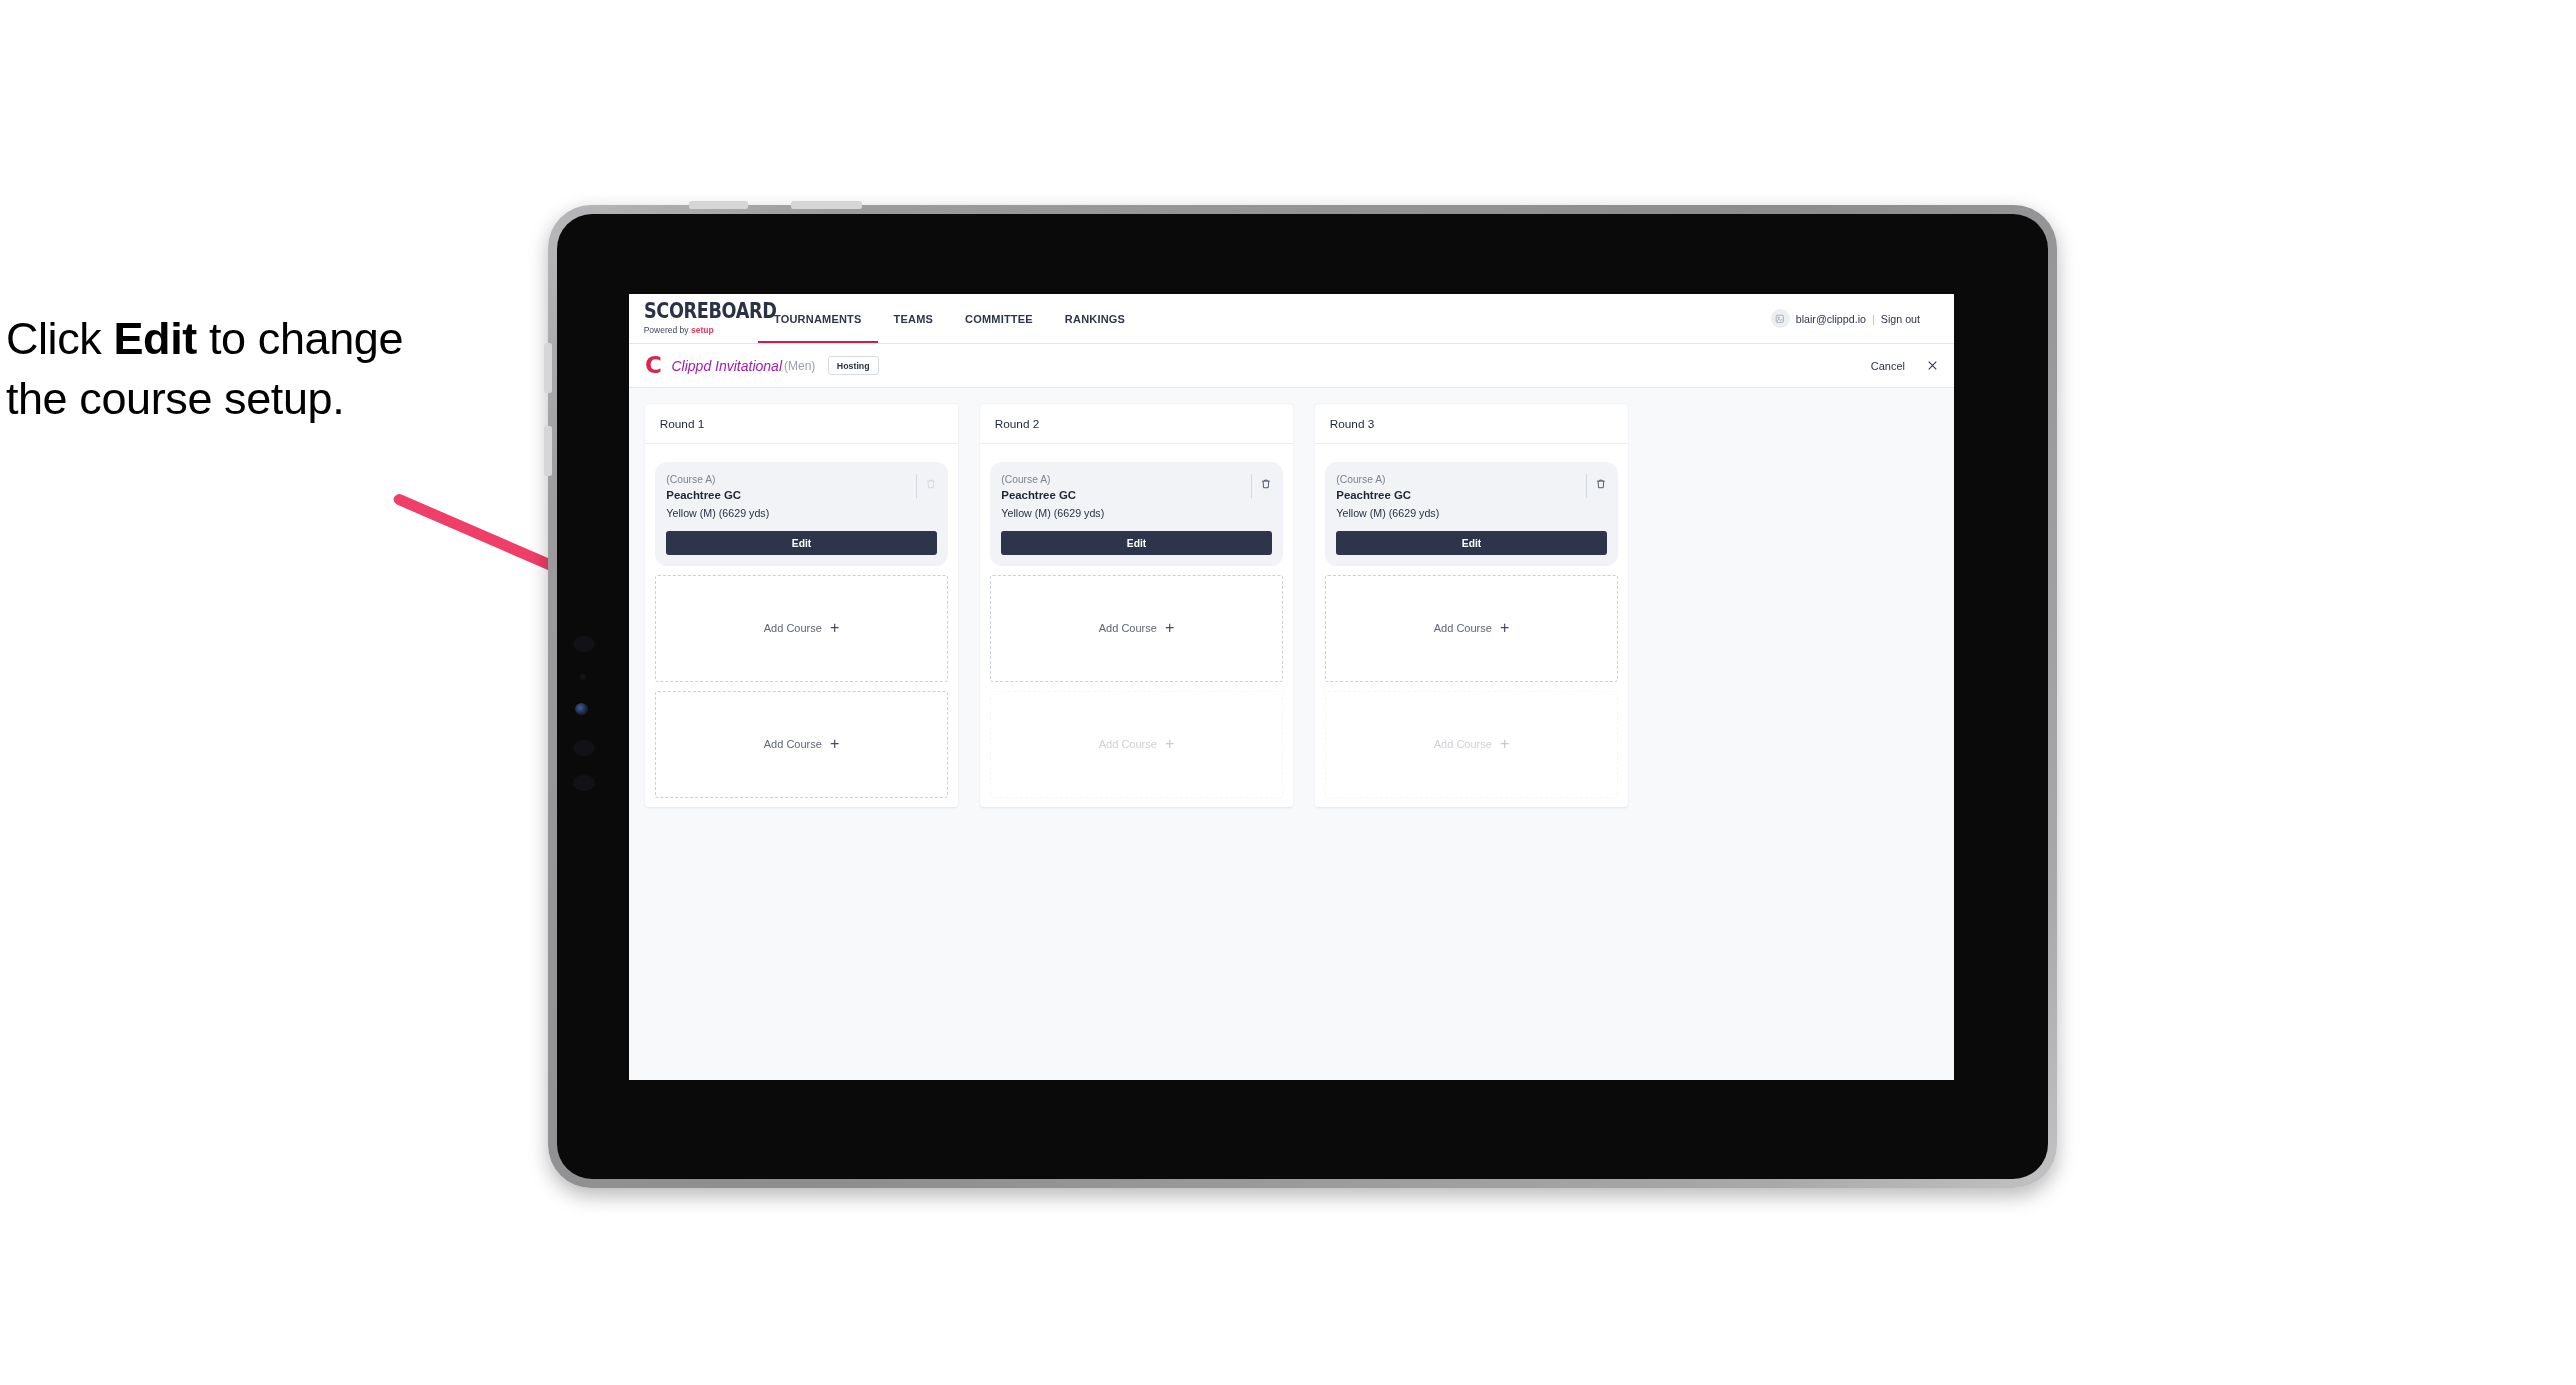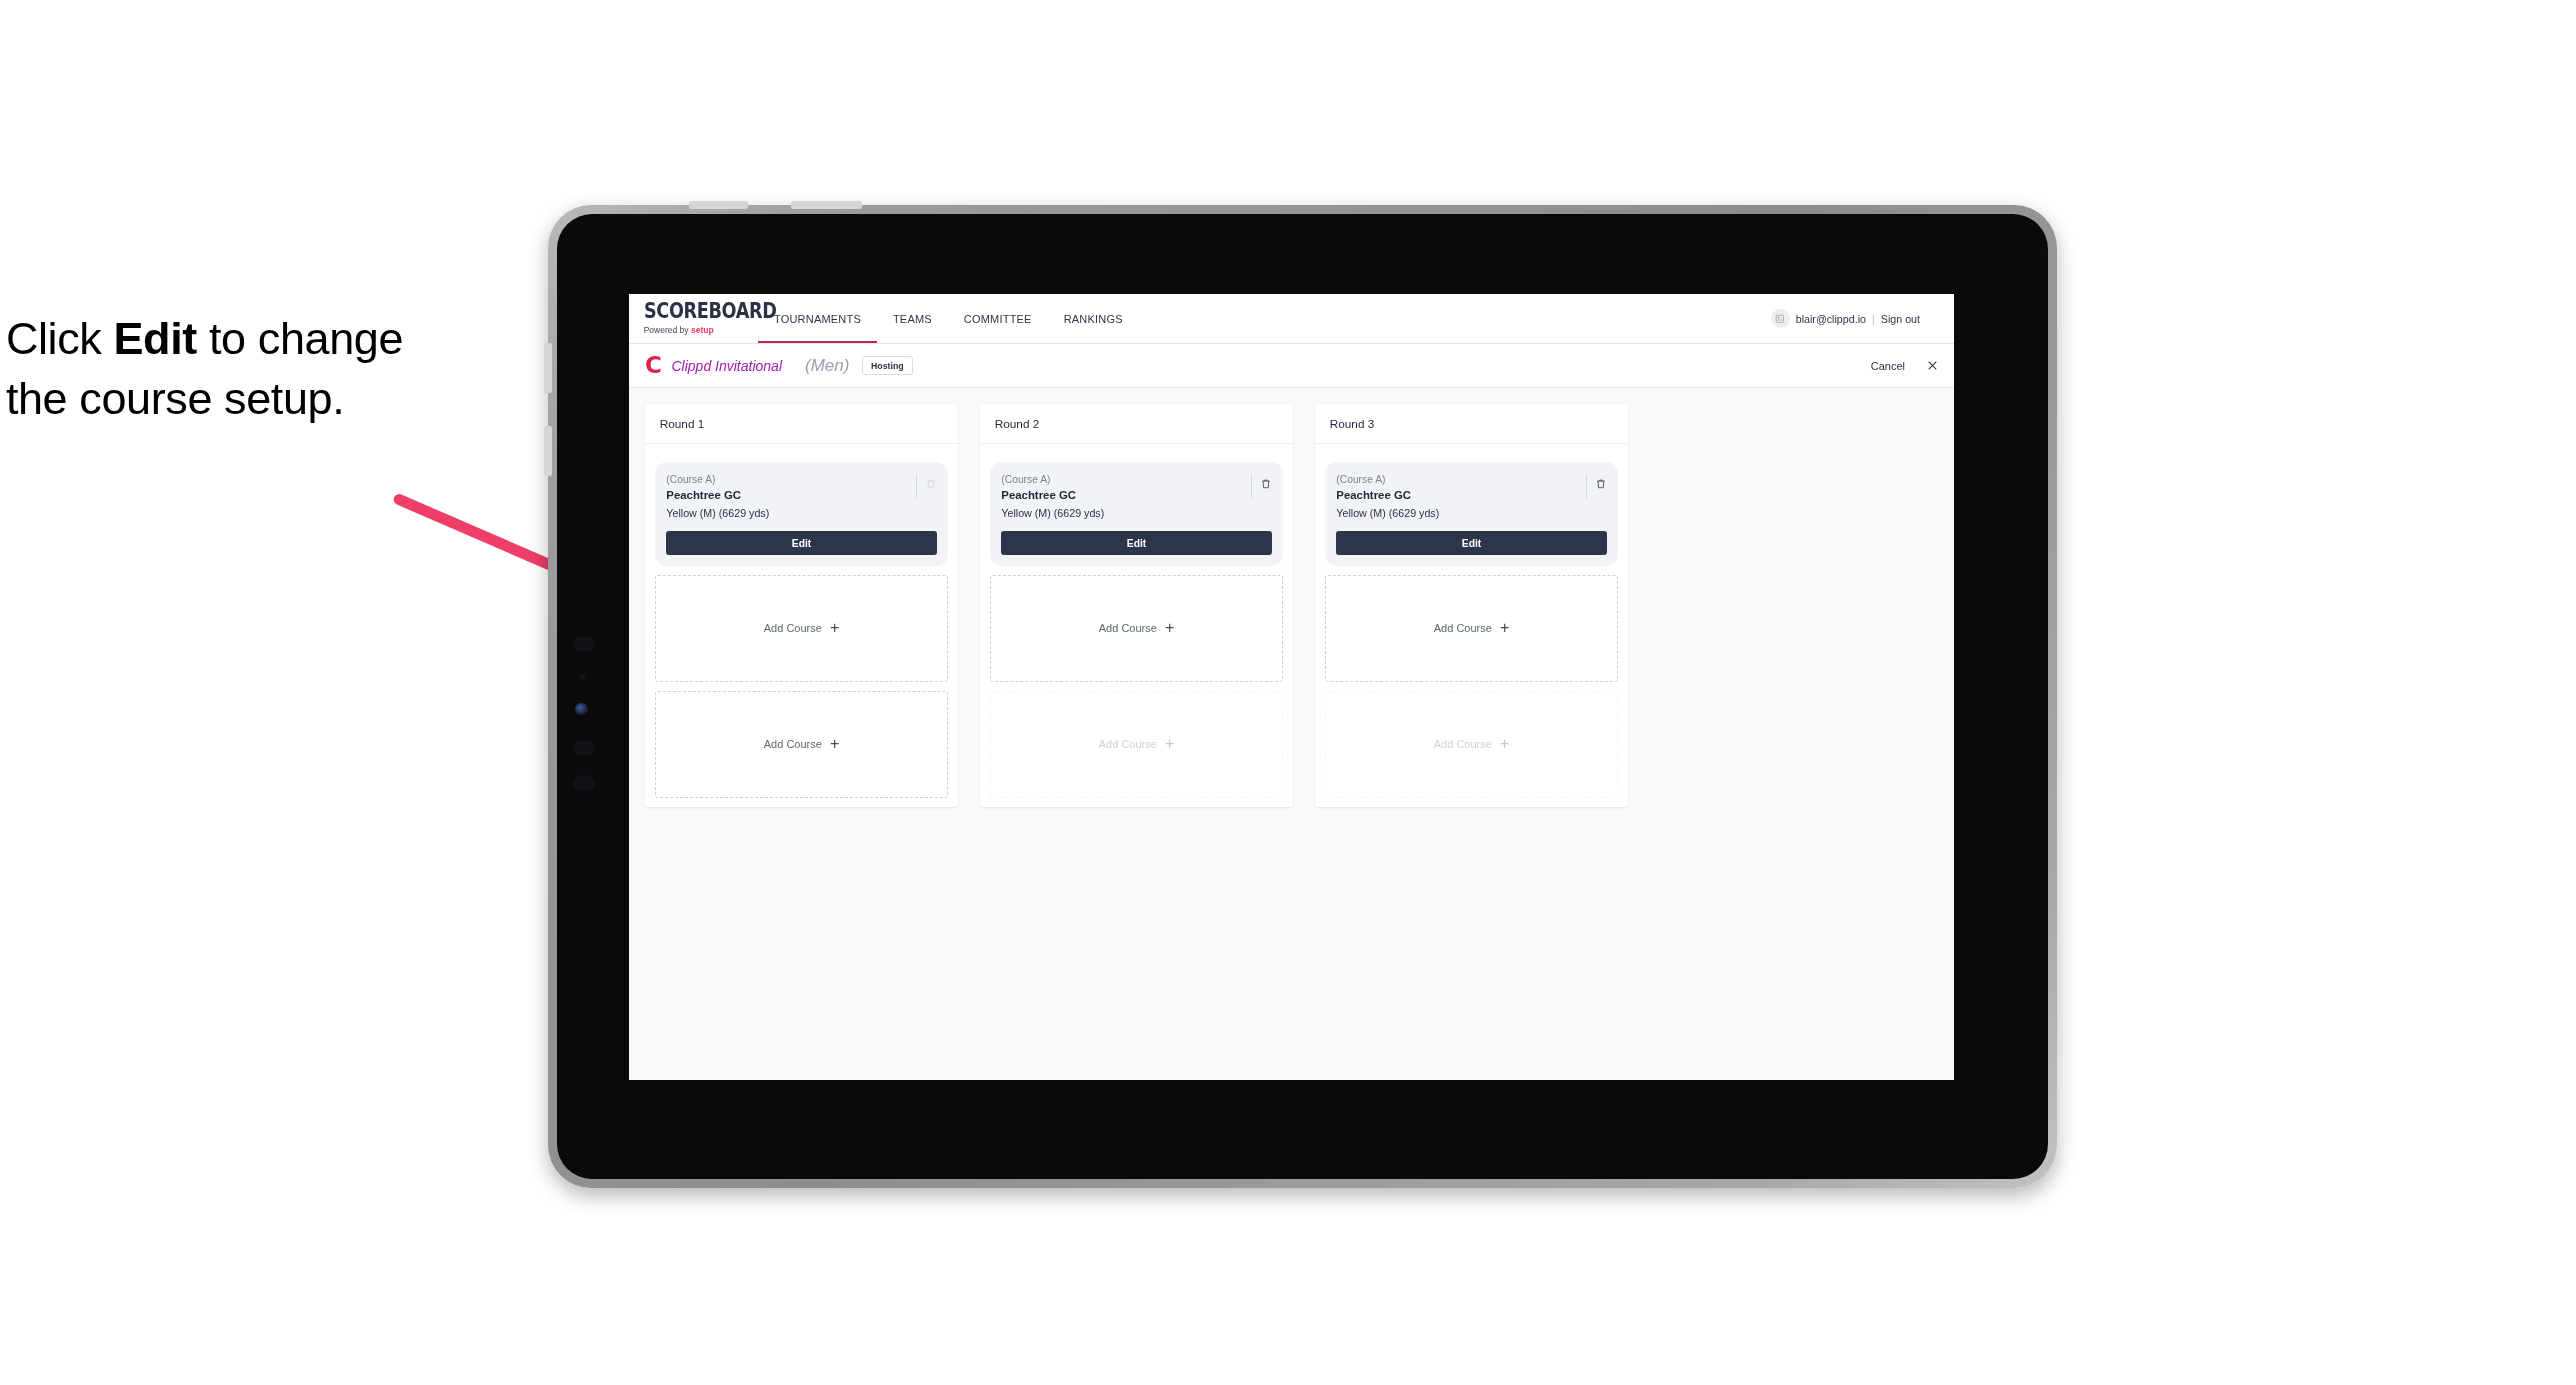--- a/index.html
+++ b/index.html
@@ -122,21 +122,21 @@
     transform-origin: left center;
   }
   .logo-sub {
     font-size: 8.5px;
     color: #3d4456;
     margin-top: 5.2px;
     white-space: nowrap;
   }
   .logo-sub .brand { color: #e8375a; font-weight: 700; }
 
-  .nav-items { display: flex; align-items: stretch; flex: 1; }
+  .nav-items { display: flex; align-items: stretch; flex: 1; font-weight: bold; }
   .nav-item {
     display: flex;
     align-items: center;
     padding: 0 16px;
     font-size: 11px;
     color: #2e3547;
     letter-spacing: 0.2px;
     position: relative;
     cursor: pointer;
   }
@@ -176,21 +176,21 @@
   }
   .clippd-c {
     font-family: "DejaVu Sans", sans-serif;
     font-weight: 700;
     font-size: 23px;
     color: #e0234e;
     line-height: 1;
     margin-right: 9.6px;
   }
   .tour-name { font-size: 14px; color: #a21caf; font-weight: 400; font-style: italic; }
-  .tour-gender { font-size: 17px; color: #98a0af; margin-left: 23px; font-style: italic; }
+  .tour-gender { font-size: 12px; color: #98a0af; margin-left: 2px; }
   .hosting-badge {
     margin-left: 12.5px;
     border: 0.7px solid #d8dbe2;
     border-radius: 2.9px;
     padding: 3.7px 8px;
     font-size: 8.8px;
     font-weight: 700;
     color: #2b3245;
   }
   .cancel-block {

